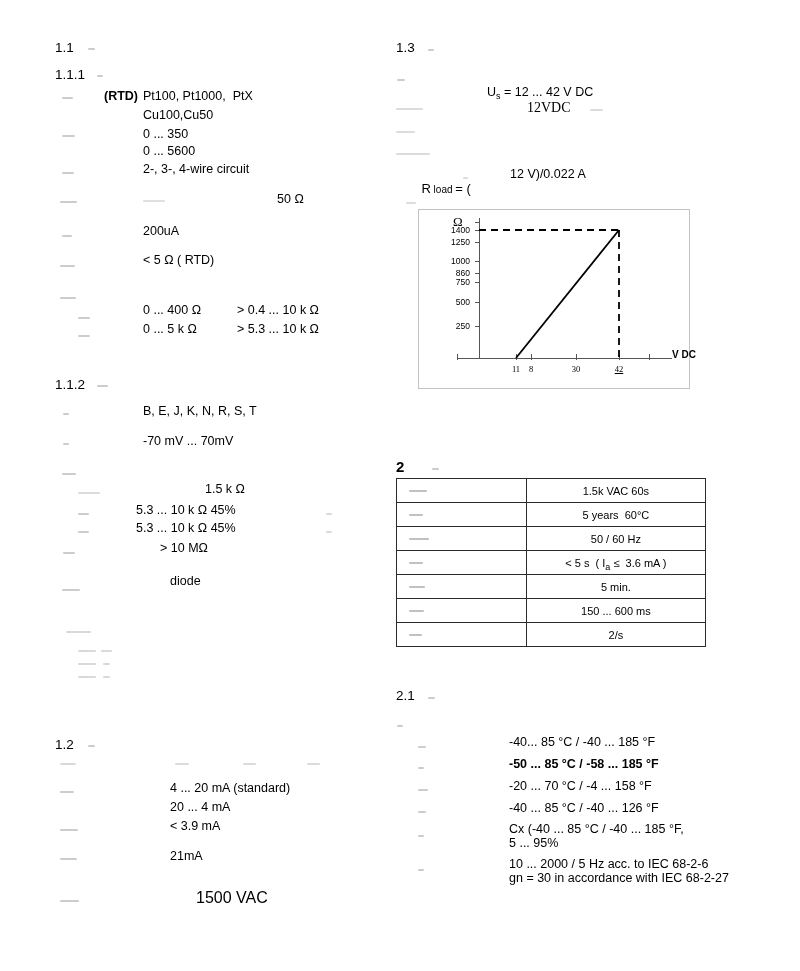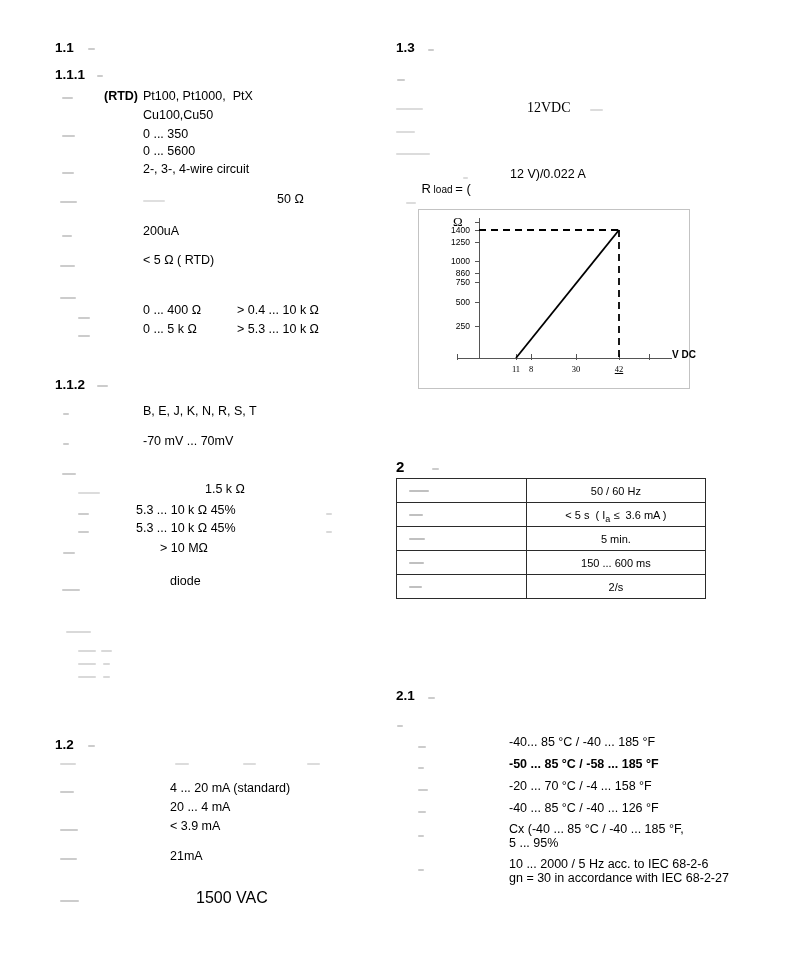--- a/index.html
+++ b/index.html
@@ -5,21 +5,21 @@
   html,body{margin:0;padding:0;}
   body{
     width:800px;height:971px;background:#ffffff;
     font-family:"Liberation Sans", sans-serif;
     color:#000;position:relative;overflow:hidden;
   }
   .page{position:relative;width:800px;height:971px;}
 
   
   .t{position:absolute;white-space:pre;font-size:12.5px;line-height:15px;}
-  .sec{position:absolute;font-weight:bold;font-size:13.5px;white-space:pre;}
+  .sec{position:absolute;font-weight:normal;font-size:13.5px;white-space:pre;}
   .sec-big{position:absolute;font-weight:bold;font-size:15px;white-space:pre;}
 
   
   .blur{
     position:absolute;background:#b9b9b9;height:2px;border-radius:1px;
     opacity:.72;
   }
 
   sub{font-size:9px;vertical-align:baseline;position:relative;top:3px;}
   .serif{font-family:"Liberation Serif", serif;font-size:14px;}
@@ -150,20 +150,23 @@
   <div class="blur" style="left:60px;top:858px;width:17px;"></div>
   <div class="t" style="left:170px;top:849px;">21mA</div>
 
   <div class="blur" style="left:60px;top:900px;width:19px;"></div>
   <div class="t" style="left:196px;top:890px;font-size:16px;">1500 VAC</div>
 
   <div class="sec" style="left:396px;top:40px;">1.3</div>
   <div class="blur" style="left:428px;top:49px;width:6px;"></div>
 
   <div class="blur" style="left:397px;top:79px;width:8px;"></div>
+  <div class="t" style="left:473px;top:70px;">
+    <span>U</span><sub>s</sub><span> = 12 ... 42 V DC</span>
+  </div>
 
   <div class="blur" style="left:396px;top:108px;width:27px;opacity:.5;"></div>
   <div class="t serif" style="left:527px;top:100px;">12VDC</div>
   <div class="blur" style="left:590px;top:109px;width:13px;opacity:.5;"></div>
 
   <div class="blur" style="left:396px;top:131px;width:19px;opacity:.5;"></div>
   <div class="blur" style="left:396px;top:153px;width:34px;opacity:.5;"></div>
 
   <div class="t" style="left:407px;top:166px;font-size:13px;">
     <span>R</span><span style="font-size:10px;"> load </span><span>= (</span>
@@ -213,20 +216,32 @@
       </div>
   </div>
 
   <div class="sec-big" style="left:396px;top:458px;">2</div>
   <div class="blur" style="left:432px;top:468px;width:7px;"></div>
 
   <table class="spec-table">
     <tbody id="spec-table-body">
         <tr>
           <td class="lbl">
+            <span class="cellblur" style="width: 18px;"></span>
+          </td>
+          <td class="val">1.5k VAC 60s</td>
+        </tr>
+        <tr>
+          <td class="lbl">
+            <span class="cellblur" style="width: 14px;"></span>
+          </td>
+          <td class="val">5 years  60°C</td>
+        </tr>
+        <tr>
+          <td class="lbl">
             <span class="cellblur" style="width: 20px;"></span>
           </td>
           <td class="val">50 / 60 Hz</td>
         </tr>
         <tr>
           <td class="lbl">
             <span class="cellblur" style="width: 14px;"></span>
           </td>
           <td class="val"><span>&lt; 5 s  ( I</span><sub>a</sub><span> ≤  3.6 mA )</span></td>
         </tr>

